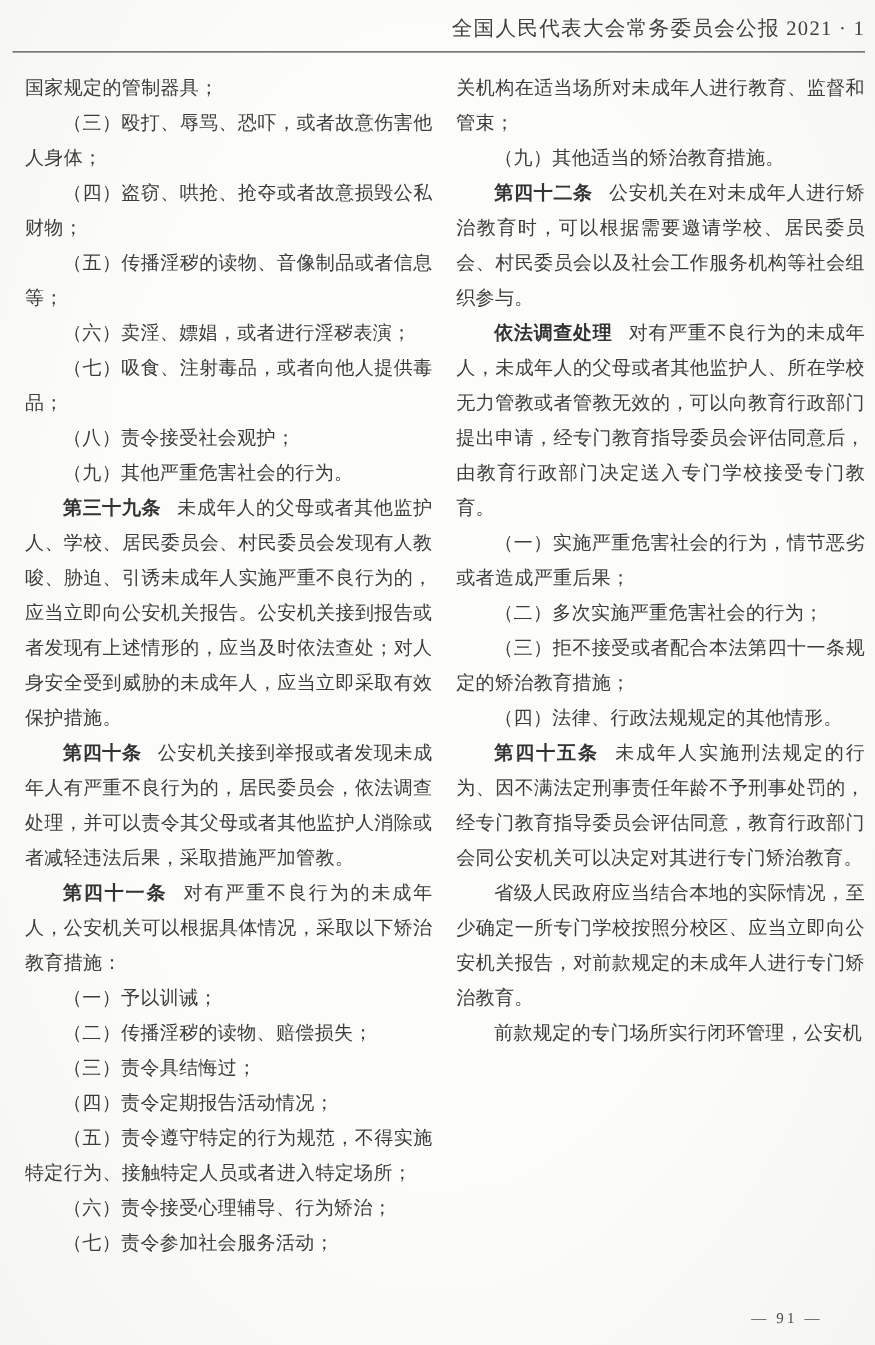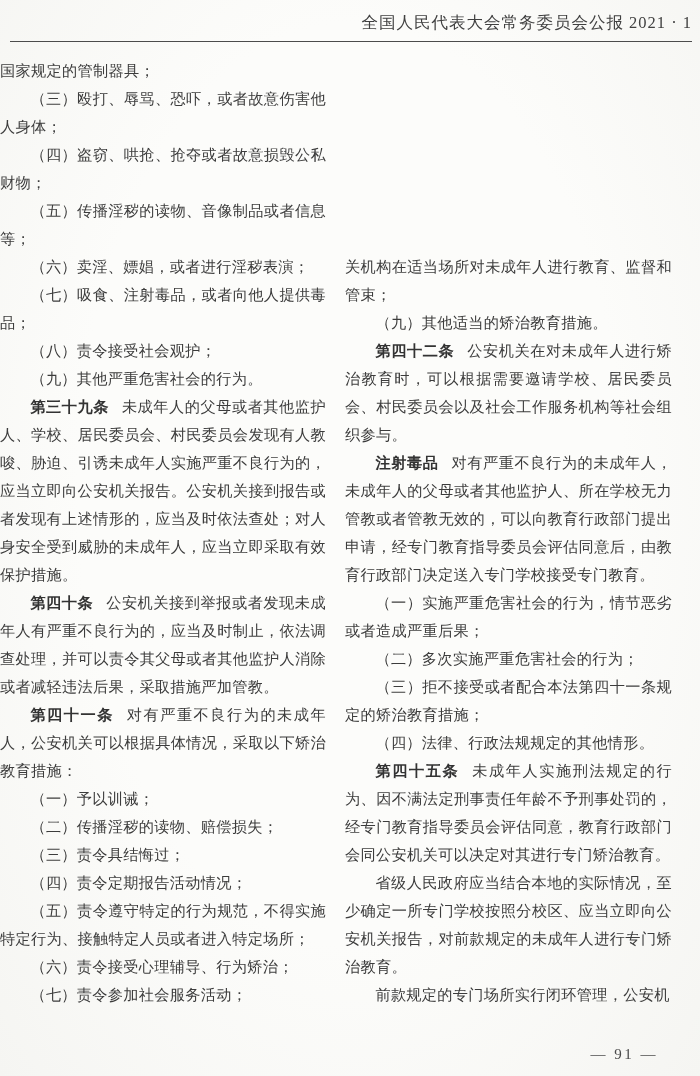--- a/index.html
+++ b/index.html
@@ -22,22 +22,21 @@
     font-size: 16.5px;
     letter-spacing: 1px;
     color: #404040;
   }
   .header-rule {
     margin-top: 7px;
     border-bottom: 1.6px solid #4c4c4c;
   }
   .columns {
     display: flex;
-    padding: 15px 8px 0 0;
-    align-items: flex-end;
+    padding: 15px 8px 0 20px;
   }
   .column { width: 326px; }
   .column + .column { margin-left: 19px; width: 327px; }
   .para {
     font-size: 15.2px;
     line-height: 28px;
     letter-spacing: 0.3px;
     text-align: justify;
     color: #3c3c3c;
   }
@@ -48,21 +47,21 @@
     font-weight: 700;
     color: #333333;
     margin-right: 0.85em;
   }
   .page-footer {
     position: absolute;
     right: 42px;
     bottom: 13px;
   }
   .page-number {
-    font-size: 15px;
+    font-size: 12px;
     letter-spacing: 2.5px;
     color: #4a4a4a;
   }
 </style>
 </head>
 <body>
 
 <div class="page">
   <header class="page-header">
     <div class="journal-title">全国人民代表大会常务委员会公报 2021 · 1</div>
@@ -73,35 +72,35 @@
     <section class="column" id="left-column">
         <p class="para continuation"><span>国家规定的管制器具；</span></p>
         <p class="para indent"><span>（三）殴打、辱骂、恐吓，或者故意伤害他人身体；</span></p>
         <p class="para indent"><span>（四）盗窃、哄抢、抢夺或者故意损毁公私财物；</span></p>
         <p class="para indent"><span>（五）传播淫秽的读物、音像制品或者信息等；</span></p>
         <p class="para indent"><span>（六）卖淫、嫖娼，或者进行淫秽表演；</span></p>
         <p class="para indent"><span>（七）吸食、注射毒品，或者向他人提供毒品；</span></p>
         <p class="para indent"><span>（八）责令接受社会观护；</span></p>
         <p class="para indent"><span>（九）其他严重危害社会的行为。</span></p>
         <p class="para article"><span class="article-num">第三十九条</span><span>未成年人的父母或者其他监护人、学校、居民委员会、村民委员会发现有人教唆、胁迫、引诱未成年人实施严重不良行为的，应当立即向公安机关报告。公安机关接到报告或者发现有上述情形的，应当及时依法查处；对人身安全受到威胁的未成年人，应当立即采取有效保护措施。</span></p>
-        <p class="para article"><span class="article-num">第四十条</span><span>公安机关接到举报或者发现未成年人有严重不良行为的，应当及时制止，依法调查处理，并可以责令其父母或者其他监护人消除或者减轻违法后果，采取措施严加管教。</span></p>
+        <p class="para article"><span class="article-num">第四十条</span><span>公安机关接到举报或者发现未成年人有严重不良行为的，居民委员会，依法调查处理，并可以责令其父母或者其他监护人消除或者减轻违法后果，采取措施严加管教。</span></p>
         <p class="para article"><span class="article-num">第四十一条</span><span>对有严重不良行为的未成年人，公安机关可以根据具体情况，采取以下矫治教育措施：</span></p>
         <p class="para indent"><span>（一）予以训诫；</span></p>
         <p class="para indent"><span>（二）传播淫秽的读物、赔偿损失；</span></p>
         <p class="para indent"><span>（三）责令具结悔过；</span></p>
         <p class="para indent"><span>（四）责令定期报告活动情况；</span></p>
         <p class="para indent"><span>（五）责令遵守特定的行为规范，不得实施特定行为、接触特定人员或者进入特定场所；</span></p>
         <p class="para indent"><span>（六）责令接受心理辅导、行为矫治；</span></p>
         <p class="para indent"><span>（七）责令参加社会服务活动；</span></p>
       </section>
     <section class="column" id="right-column">
         <p class="para continuation"><span>关机构在适当场所对未成年人进行教育、监督和管束；</span></p>
         <p class="para indent"><span>（九）其他适当的矫治教育措施。</span></p>
         <p class="para article"><span class="article-num">第四十二条</span><span>公安机关在对未成年人进行矫治教育时，可以根据需要邀请学校、居民委员会、村民委员会以及社会工作服务机构等社会组织参与。</span></p>
-        <p class="para article"><span class="article-num">注射毒品</span><span>对有严重不良行为的未成年人，未成年人的父母或者其他监护人、所在学校无力管教或者管教无效的，可以向教育行政部门提出申请，经专门教育指导委员会评估同意后，由教育行政部门决定送入专门学校接受专门教育。</span></p>
+        <p class="para article"><span class="article-num">依法调查处理</span><span>对有严重不良行为的未成年人，未成年人的父母或者其他监护人、所在学校无力管教或者管教无效的，可以向教育行政部门提出申请，经专门教育指导委员会评估同意后，由教育行政部门决定送入专门学校接受专门教育。</span></p>
         <p class="para indent"><span>（一）实施严重危害社会的行为，情节恶劣或者造成严重后果；</span></p>
         <p class="para indent"><span>（二）多次实施严重危害社会的行为；</span></p>
         <p class="para indent"><span>（三）拒不接受或者配合本法第四十一条规定的矫治教育措施；</span></p>
         <p class="para indent"><span>（四）法律、行政法规规定的其他情形。</span></p>
         <p class="para article"><span class="article-num">第四十五条</span><span>未成年人实施刑法规定的行为、因不满法定刑事责任年龄不予刑事处罚的，经专门教育指导委员会评估同意，教育行政部门会同公安机关可以决定对其进行专门矫治教育。</span></p>
         <p class="para indent"><span>省级人民政府应当结合本地的实际情况，至少确定一所专门学校按照分校区、应当立即向公安机关报告，对前款规定的未成年人进行专门矫治教育。</span></p>
         <p class="para indent"><span>前款规定的专门场所实行闭环管理，公安机</span></p>
       </section>
   </main>
 

